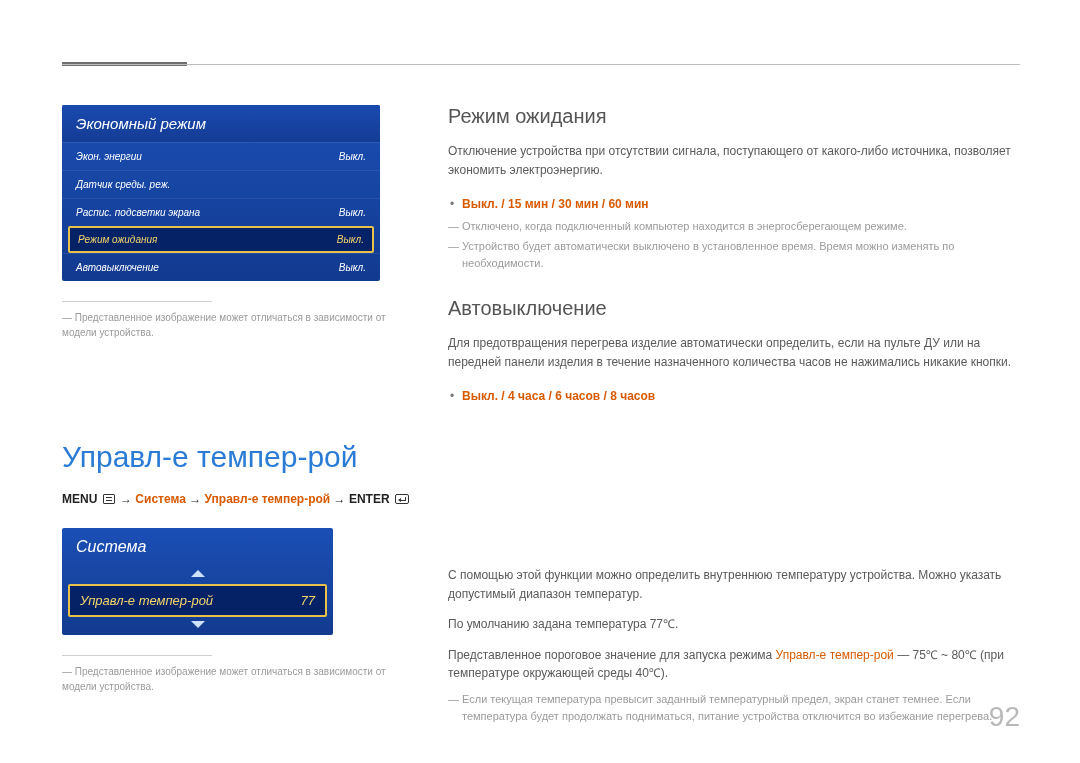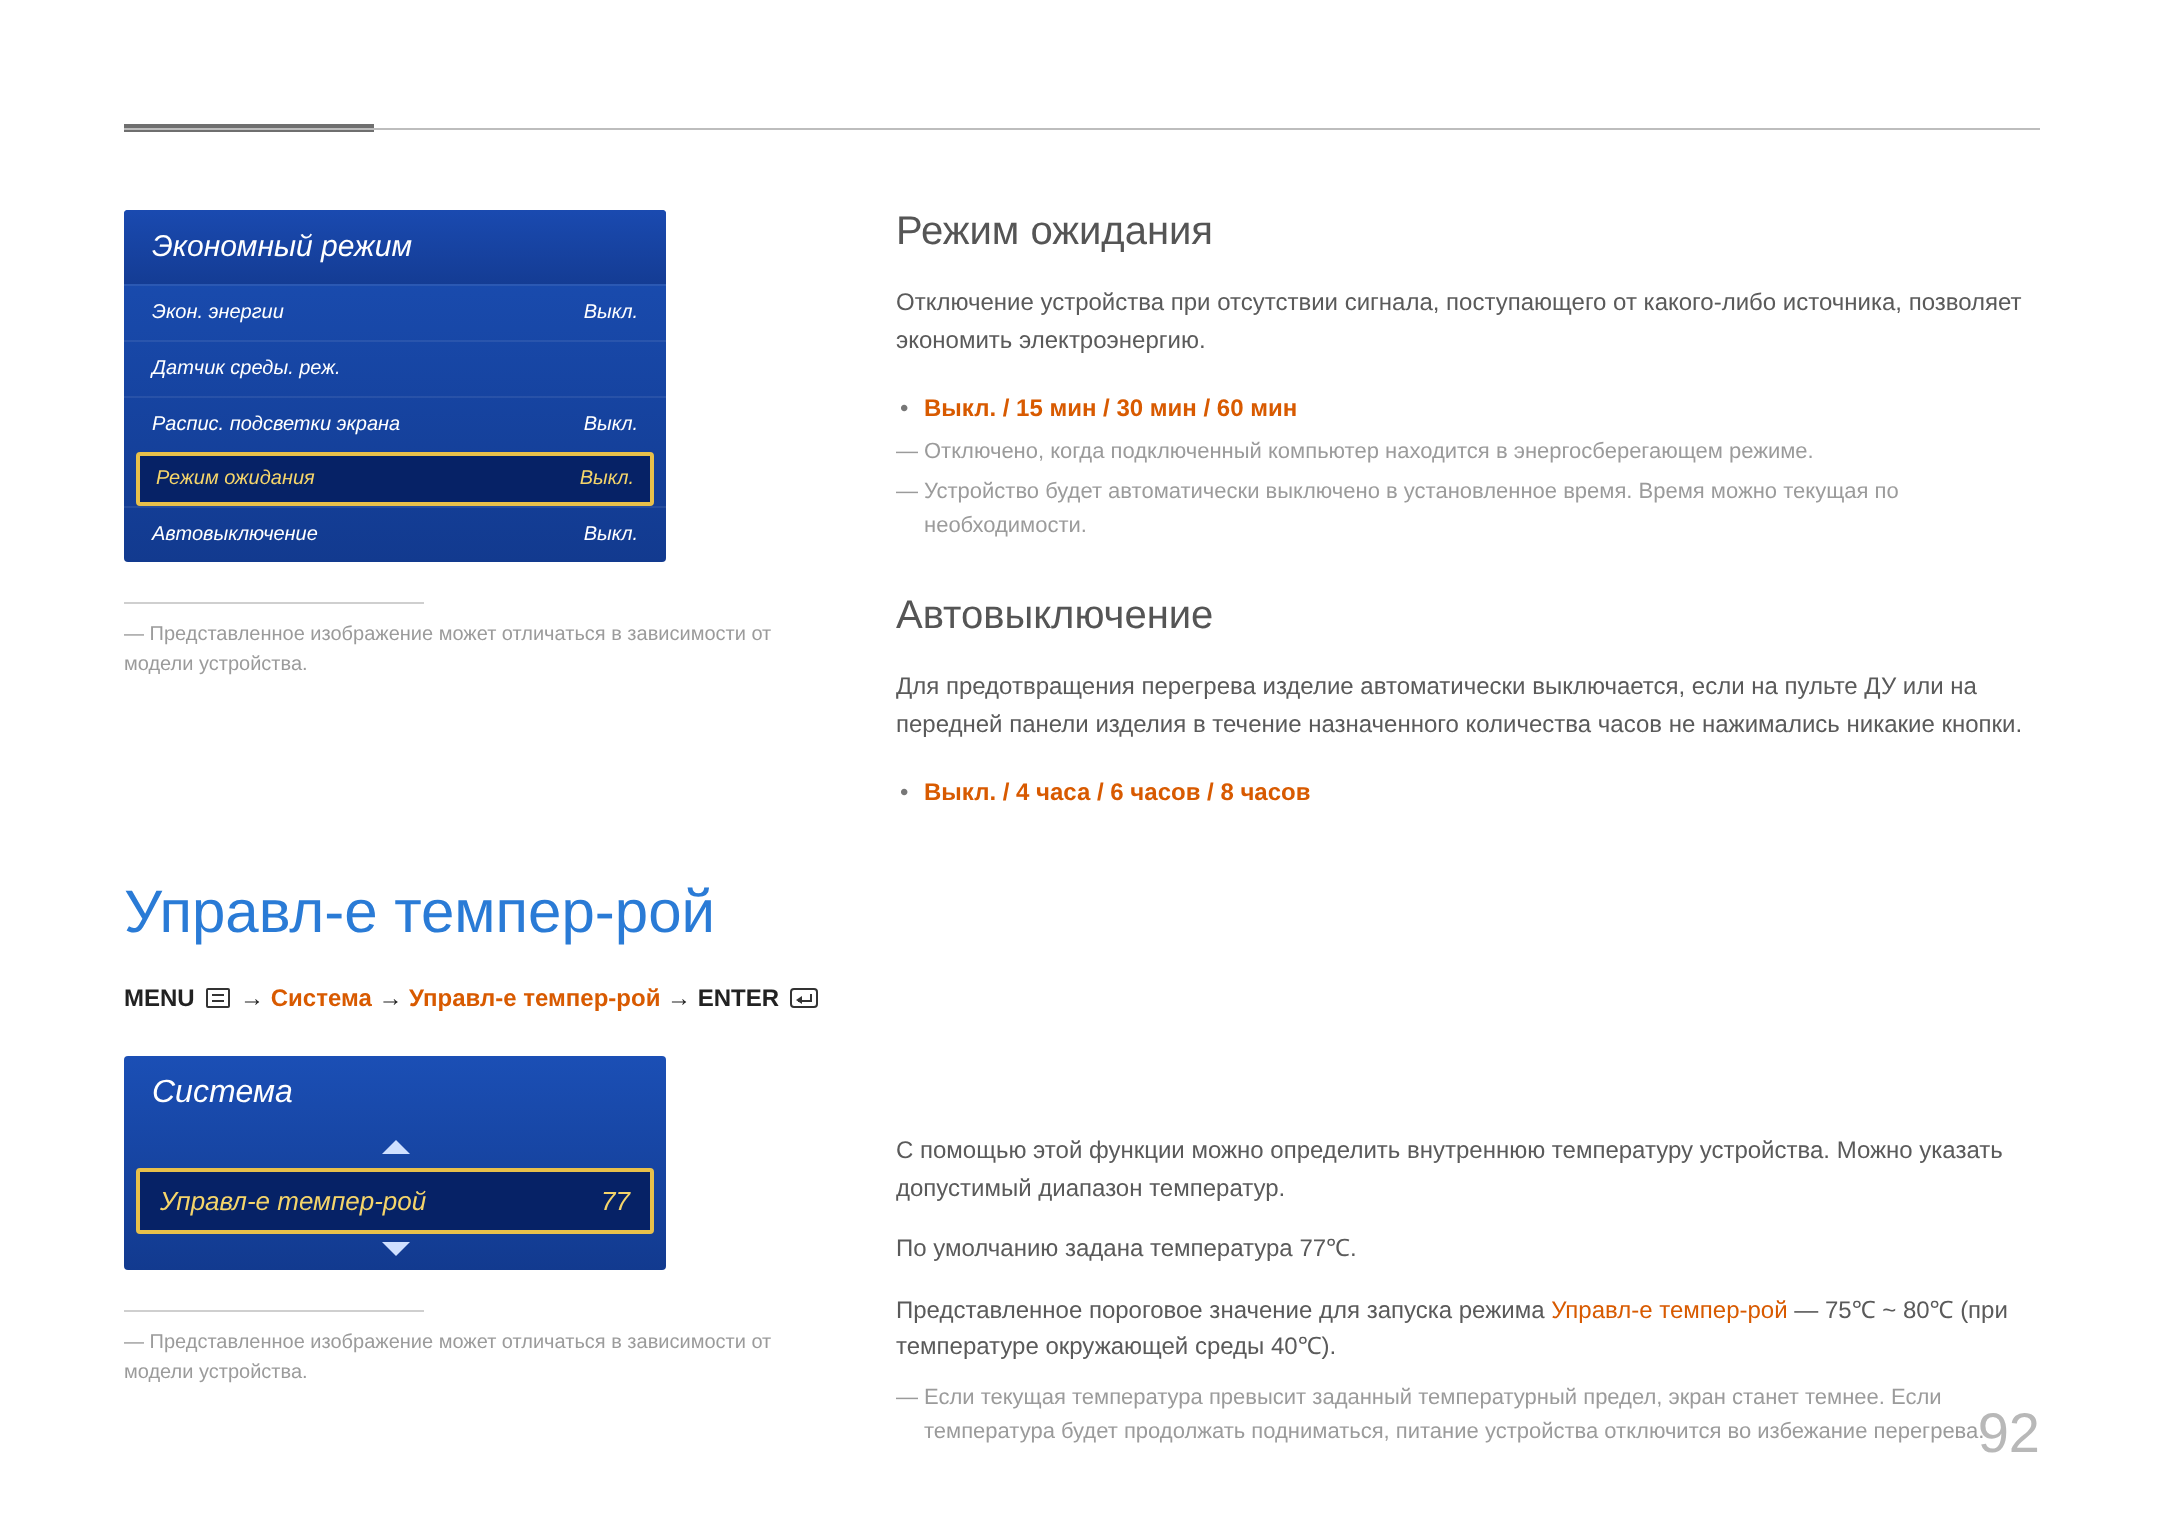--- a/index.html
+++ b/index.html
@@ -23,21 +23,21 @@
     height: 1px; background: #bdbdbd;
   }
   .left-col {
     position: absolute;
     left: 62px; top: 105px;
     width: 360px;
   }
 
   
   .eco-menu {
-    width: 271px;
+    width: 318px;
     background: linear-gradient(#1b4fb5, #123a8f);
     border-radius: 2px;
     color: #fff;
     font-size: 13px;
     overflow: hidden;
   }
   .eco-header {
     background: linear-gradient(#1a4ab0, #143c94);
     padding: 10px 14px;
     font-size: 15px;
@@ -309,26 +309,26 @@
 
 <div class="right-col">
 
   <div class="sec">
     <div class="h2">Режим ожидания</div>
     <div class="body">Отключение устройства при отсутствии сигнала, поступающего от какого-либо источника, позволяет экономить электроэнергию.</div>
     <div class="bullet-row">
       <span class="orange-strong">Выкл. / 15 мин / 30 мин / 60 мин</span>
     </div>
     <div class="dash-row">Отключено, когда подключенный компьютер находится в энергосберегающем режиме.</div>
-    <div class="dash-row">Устройство будет автоматически выключено в установленное время. Время можно текущая по необходимости.</div>
+    <div class="dash-row">Устройство будет автоматически выключено в установленное время. Время можно изменять по необходимости.</div>
   </div>
 
   <div class="sec">
     <div class="h2">Автовыключение</div>
-    <div class="body">Для предотвращения перегрева изделие автоматически выключается, если на пульте ДУ или на передней панели изделия в течение назначенного количества часов не нажимались никакие кнопки.</div>
+    <div class="body">Для предотвращения перегрева изделие автоматически определить, если на пульте ДУ или на передней панели изделия в течение назначенного количества часов не нажимались никакие кнопки.</div>
     <div class="bullet-row">
       <span class="orange-strong">Выкл. / 4 часа / 6 часов / 8 часов</span>
     </div>
   </div>
 
   <div class="sec temp-sec">
     <div class="body">С помощью этой функции можно определить внутреннюю температуру устройства. Можно указать допустимый диапазон температур.</div>
     <div class="body">По умолчанию задана температура 77℃.</div>
     <div class="body">
       <span>Представленное пороговое значение для запуска режима </span><span class="orange-inline">Управл-е темпер-рой</span><span> — 75℃ ~ 80℃ (при температуре окружающей среды 40℃).</span>

